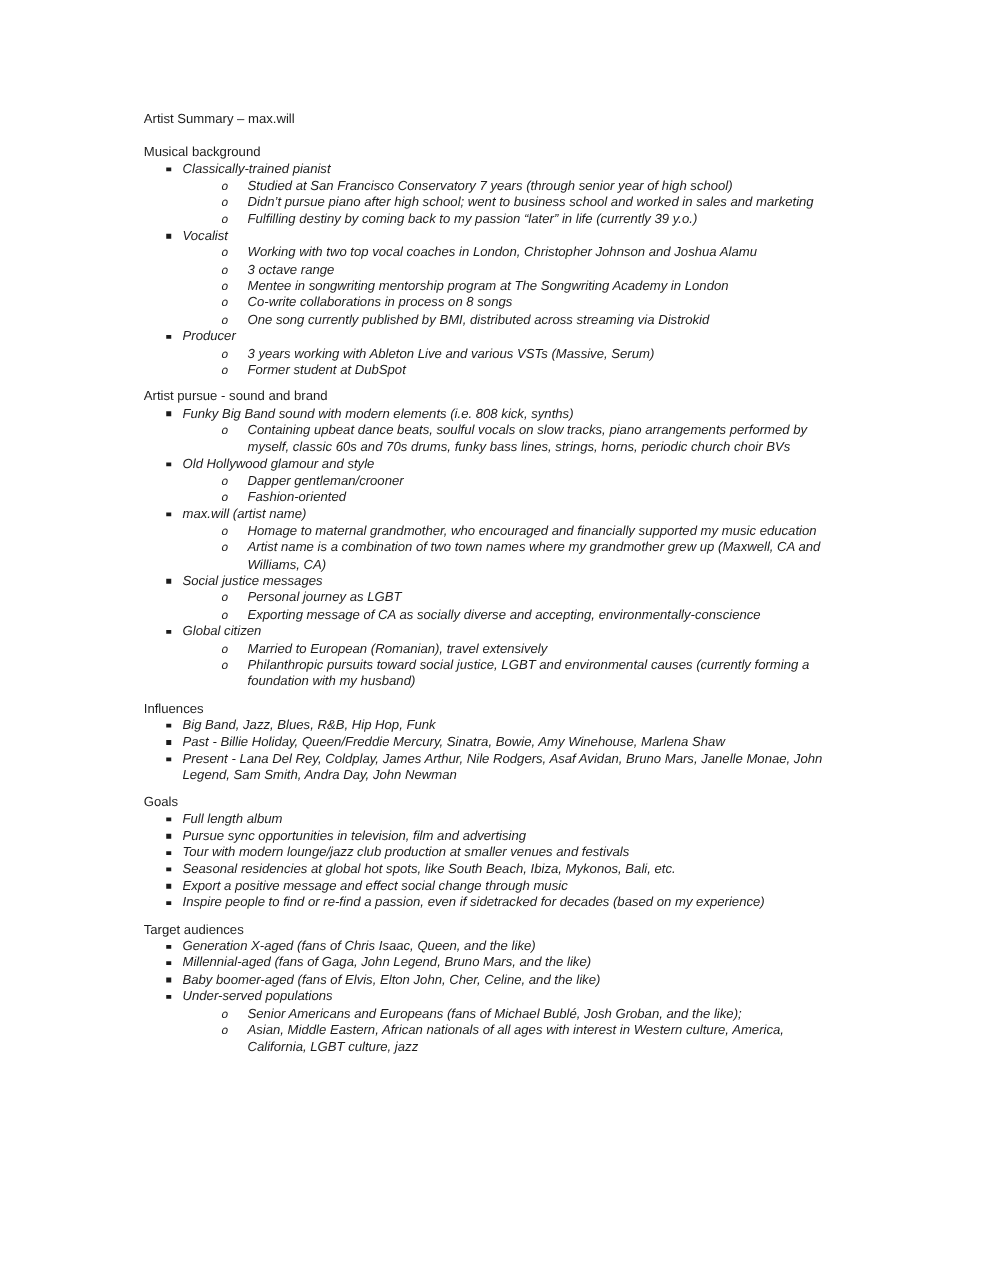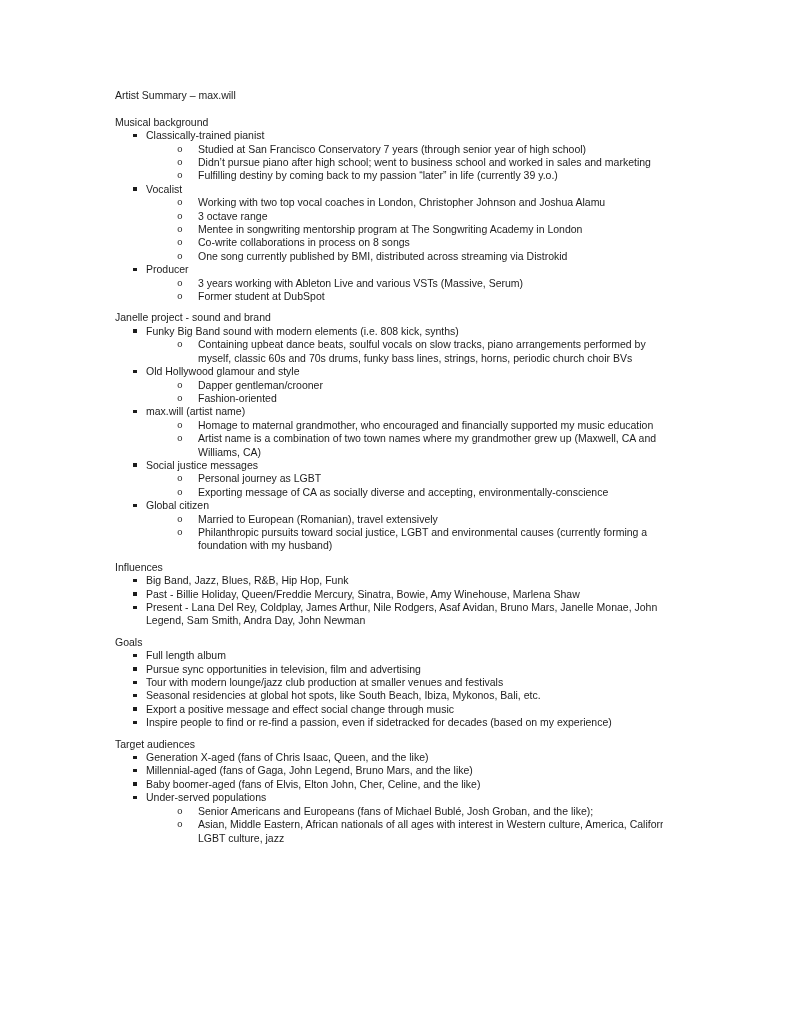--- a/index.html
+++ b/index.html
@@ -16,21 +16,21 @@
   }
   .content {
     position: absolute;
     left: 115px;
     top: 89px;
     width: 562px;
   }
   .title { margin-bottom: 13.4px; }
   .section { margin-top: 8px; }
   .heading { }
-  .li { position: relative; }
+  .li { position: relative; font-style: italic; }
   .l1 { padding-left: 31px; }
   .l1 .marker-sq {
     position: absolute;
     left: 18px;
     top: 4.5px;
     width: 3.5px;
     height: 3.5px;
     background: #1c1c1c;
     display: inline-block;
   }
@@ -102,21 +102,21 @@
     <span class="marker-o">o</span>
     <span class="txt">3 years working with Ableton Live and various VSTs (Massive, Serum)</span>
   </div>
             <div class="li l2">
     <span class="marker-o">o</span>
     <span class="txt">Former student at DubSpot</span>
   </div>
           </div>
   </section>
         <section class="section">
-    <div class="heading">Janelle project - sound and brand</div>
+    <div class="heading">Artist pursue - sound and brand</div>
     <div class="list">
             <div class="li l1">
     <span class="marker-sq"></span>
     <span class="txt">Funky Big Band sound with modern elements (i.e. 808 kick, synths)</span>
   </div>
             <div class="li l2">
     <span class="marker-o">o</span>
     <span class="txt">Containing upbeat dance beats, soulful vocals on slow tracks, piano arrangements performed by myself, classic 60s and 70s drums, funky bass lines, strings, horns, periodic church choir BVs</span>
   </div>
             <div class="li l1">

